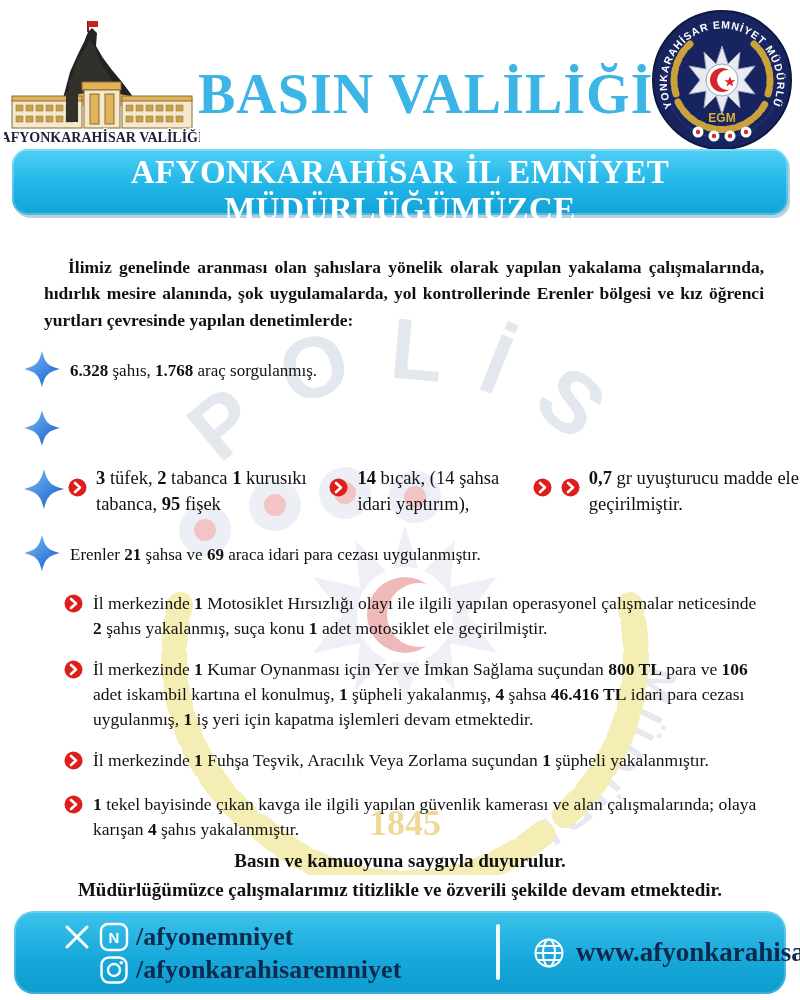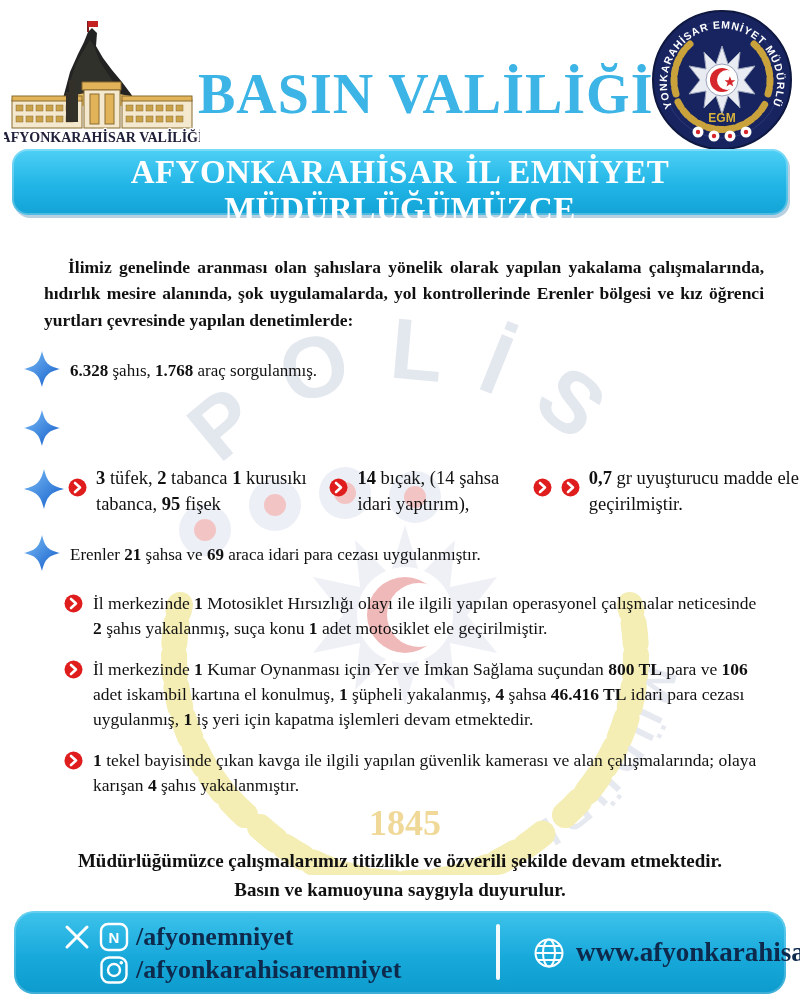--- a/index.html
+++ b/index.html
@@ -317,36 +317,45 @@
   <div class="item r-para">
     <span class="redic">
       <svg width="19" height="19" viewBox="0 0 19 19">
               <circle cx="9.5" cy="9.5" r="9" fill="#e01d1d"></circle>
               <path d="M7,5 L12,9.5 L7,14" fill="none" stroke="#ffffff" stroke-width="2.6" stroke-linecap="round" stroke-linejoin="round"></path>
             </svg>
     </span>
     <span class="txt"><span>İl merkezinde </span><b>1</b><span> Kumar Oynanması için Yer ve İmkan Sağlama suçundan </span><b>800 TL</b><span> para ve </span><b>106</b><span> adet iskambil kartına el konulmuş, </span><b>1</b><span> şüpheli yakalanmış, </span><b>4</b><span> şahsa </span><b>46.416 TL</b><span> idari para cezası uygulanmış, </span><b>1</b><span> iş yeri için kapatma işlemleri devam etmektedir.</span></span>
   </div>
 
-
   <div class="item r-para">
     <span class="redic">
       <svg width="19" height="19" viewBox="0 0 19 19">
               <circle cx="9.5" cy="9.5" r="9" fill="#e01d1d"></circle>
               <path d="M7,5 L12,9.5 L7,14" fill="none" stroke="#ffffff" stroke-width="2.6" stroke-linecap="round" stroke-linejoin="round"></path>
             </svg>
     </span>
+    <span class="txt"><span>İl merkezinde </span><b>1</b><span> Fuhşa Teşvik, Aracılık Veya Zorlama suçundan </span><b>1</b><span> şüpheli yakalanmıştır.</span></span>
+  </div>
+
+  <div class="item r-para">
+    <span class="redic">
+      <svg width="19" height="19" viewBox="0 0 19 19">
+              <circle cx="9.5" cy="9.5" r="9" fill="#e01d1d"></circle>
+              <path d="M7,5 L12,9.5 L7,14" fill="none" stroke="#ffffff" stroke-width="2.6" stroke-linecap="round" stroke-linejoin="round"></path>
+            </svg>
+    </span>
     <span class="txt"><b>1</b><span> tekel bayisinde çıkan kavga ile ilgili yapılan güvenlik kamerası ve alan çalışmalarında; olaya karışan </span><b>4</b><span> şahıs yakalanmıştır.</span></span>
   </div>
 </div>
   </div>
 
   <div class="closing">
+    <div>Basın ve kamuoyuna saygıyla duyurulur.</div>
     <div>Müdürlüğümüzce çalışmalarımız titizlikle ve özverili şekilde devam etmektedir.</div>
-    <div>Basın ve kamuoyuna saygıyla duyurulur.</div>
   </div>
 
   <div class="footer">
     <div class="f-left">
       <div class="f-row">
         <span class="ic">
           <svg width="30" height="30" viewBox="0 0 30 30">
               <g stroke="#ffffff" stroke-width="3" stroke-linecap="round">
                 <line x1="5" y1="5" x2="25" y2="25"></line>
                 <line x1="25" y1="5" x2="5" y2="25"></line>

